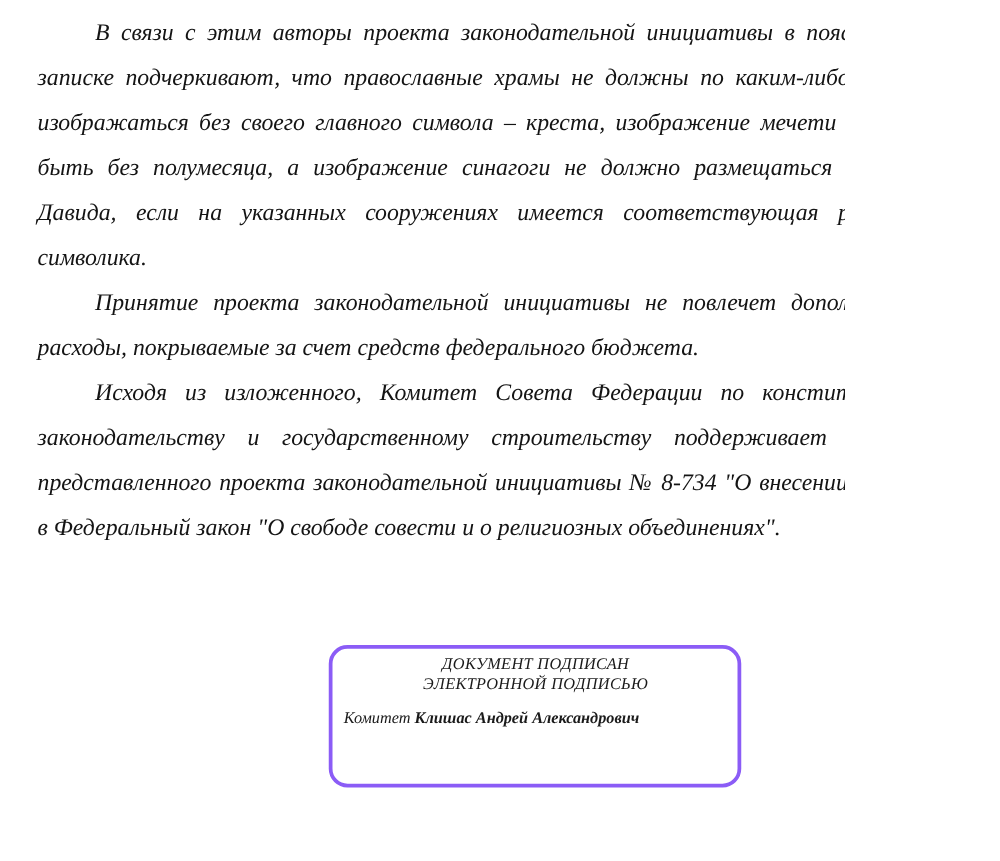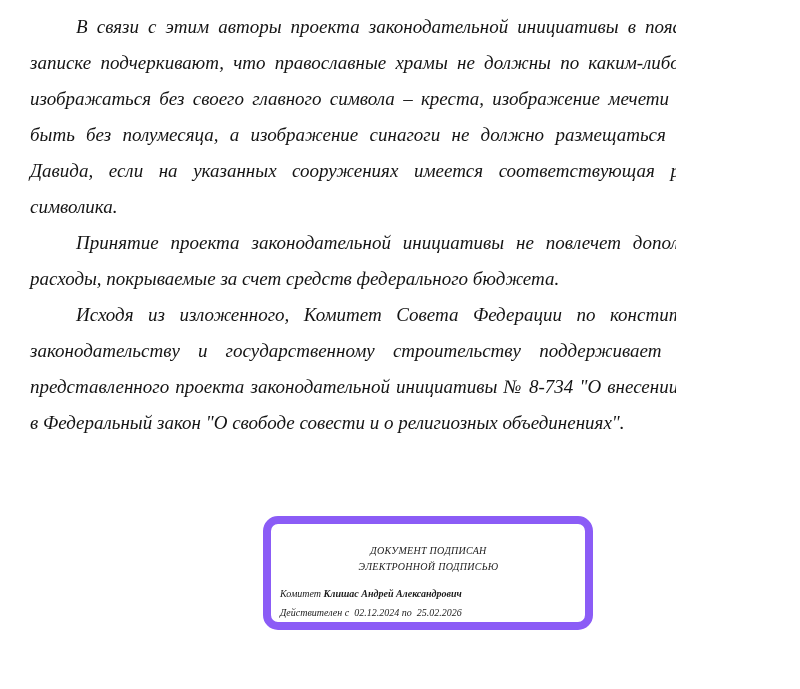--- a/index.html
+++ b/index.html
@@ -46,25 +46,25 @@
     line-height: 26px;
     white-space: nowrap;
   }
   .stamp {
     position: absolute;
     left: 263px;
     top: 516px;
     width: 330px;
     height: 114px;
     box-sizing: border-box;
-    border: 8px solid #8b5cf6;
+    border: 3px solid #8b5cf6;
     border-radius: 15px;
-    padding: 19px 8px 6px 9px;
+    padding: 4px 8px 6px 9px;
     background: #ffffff;
-    font-size: 10px;
+    font-size: 13px;
     color: #1a1a1a;
   }
   .stamp-title {
     text-align: center;
     line-height: 16px;
     letter-spacing: 0.3px;
     margin-bottom: 10px;
   }
   .stamp-line {
     line-height: 18.5px;
@@ -97,19 +97,18 @@
     <p>Исходя из изложенного, Комитет Совета Федерации по конституционному законодательству и государственному строительству поддерживает концепцию представленного проекта законодательной инициативы № 8-734 "О внесении изменения в Федеральный закон "О свободе совести и о религиозных объединениях".</p>
   </div>
 
 
   <div class="stamp">
     <div class="stamp-title">
       <div>ДОКУМЕНТ ПОДПИСАН</div>
       <div>ЭЛЕКТРОННОЙ ПОДПИСЬЮ</div>
     </div>
     <div class="stamp-line"><span>Комитет</span> <span class="owner-name">Клишас Андрей Александрович</span></div>
-    <div class="stamp-line">Действителен с  02.12.2024 по  25.02.2026</div>
   </div>
 
 
   <div class="watermark">тасс</div>
 
 </div>
 
 </body></html>

